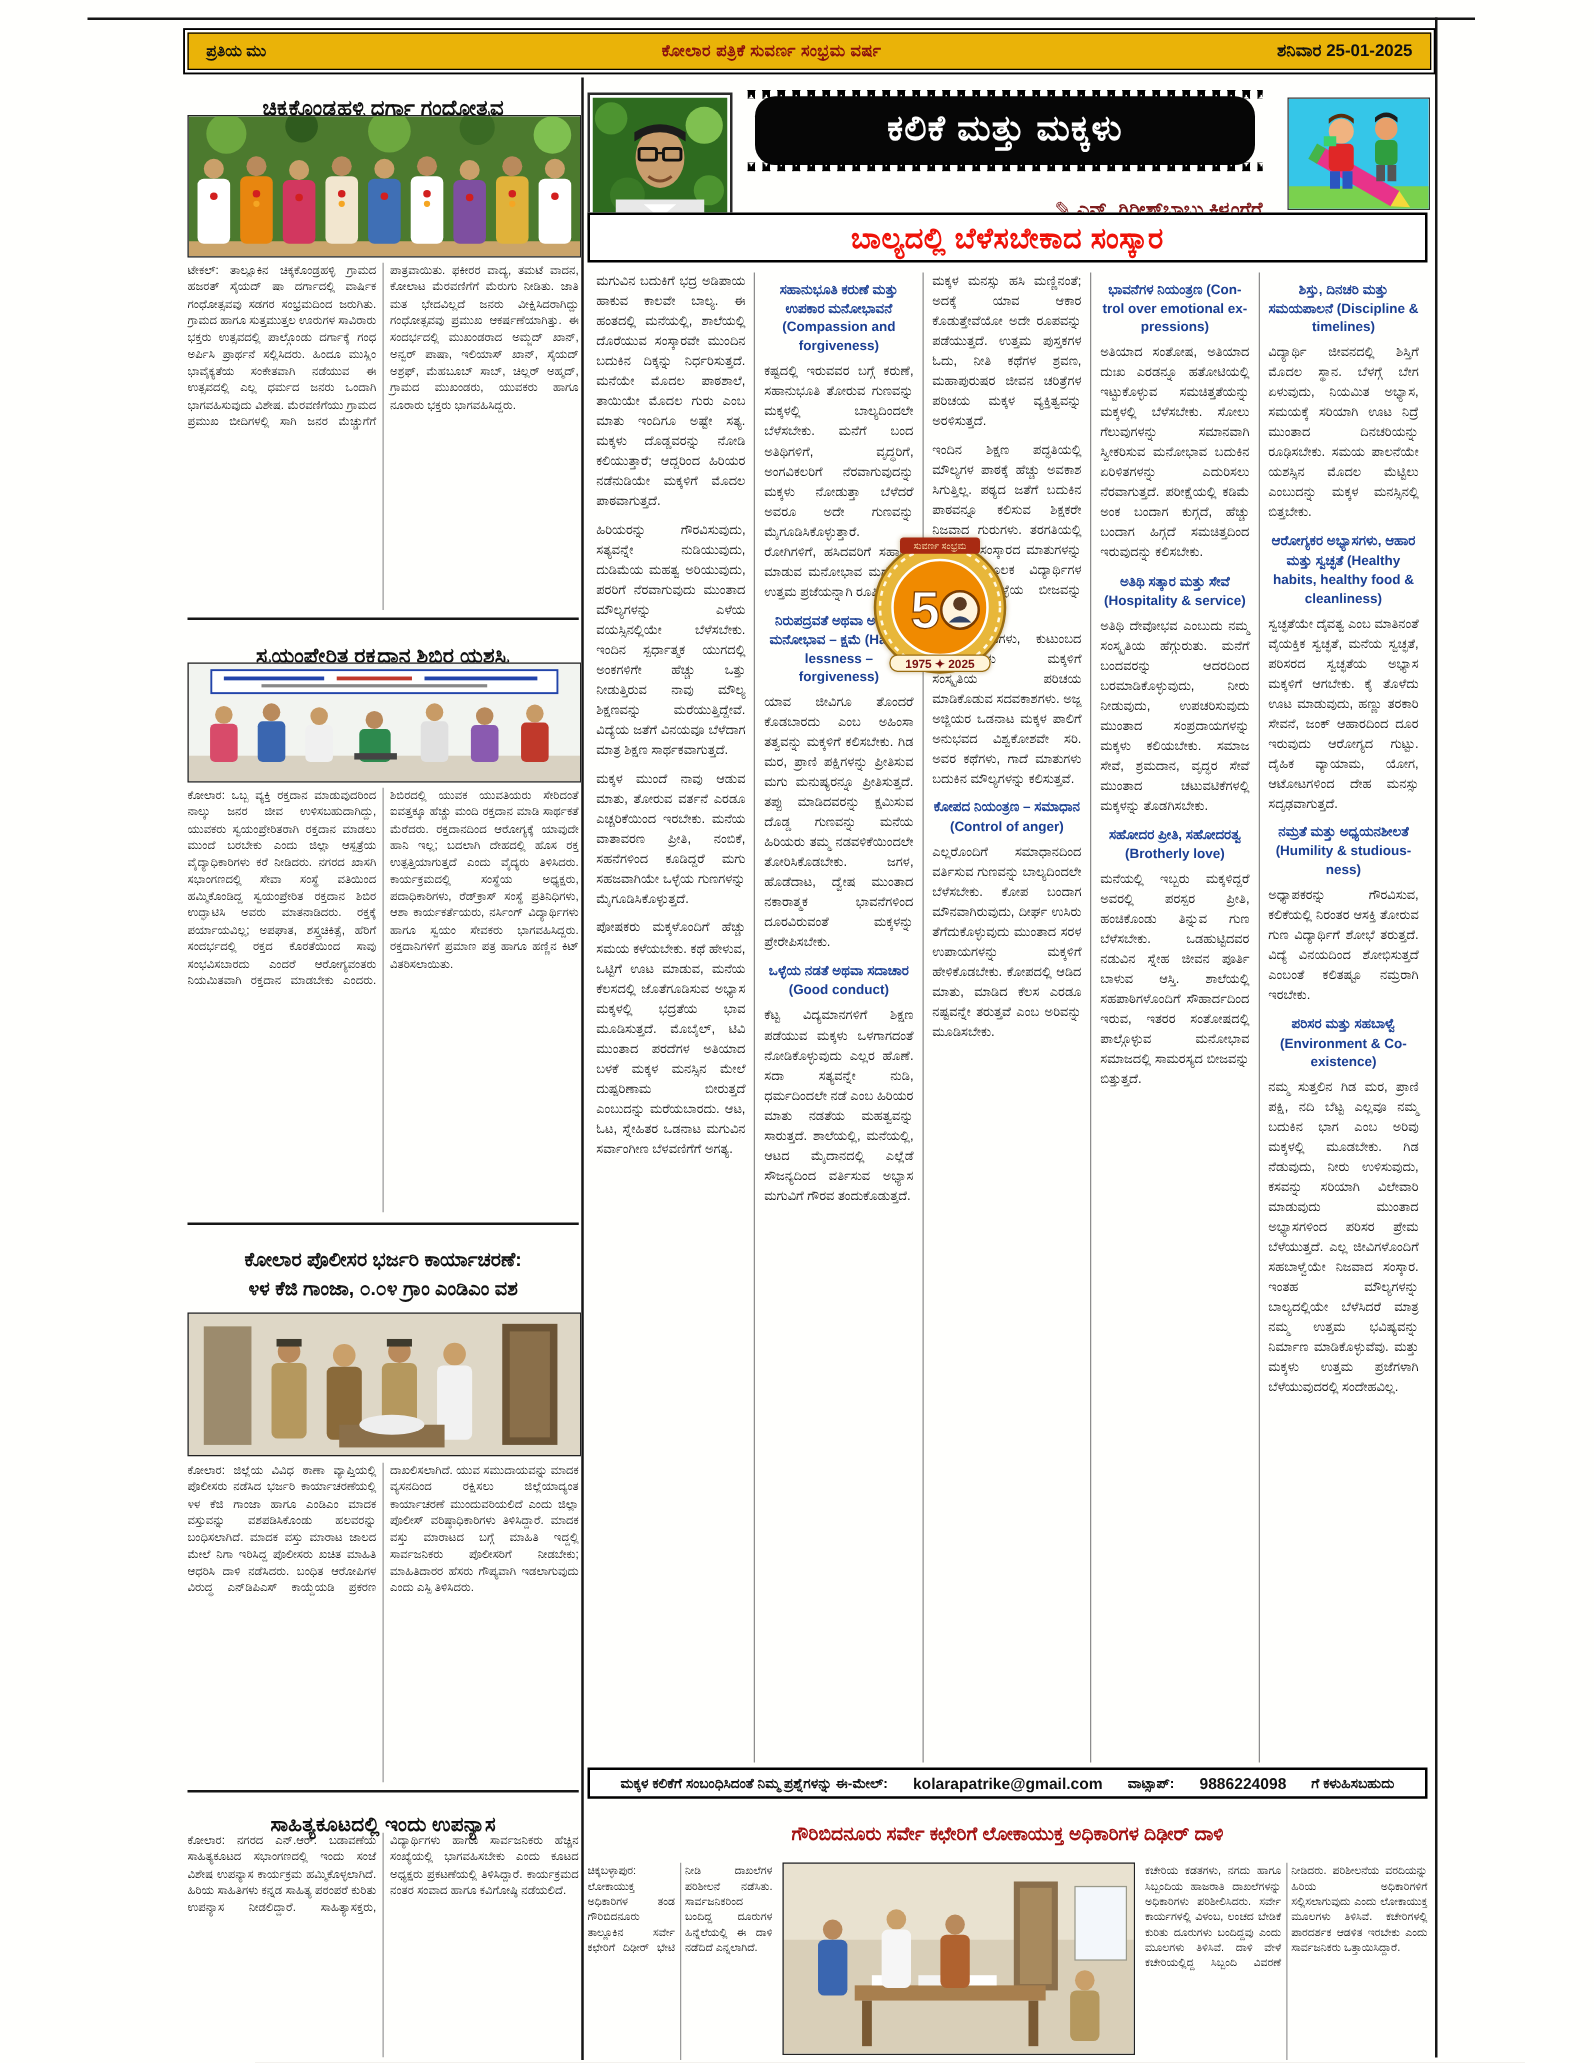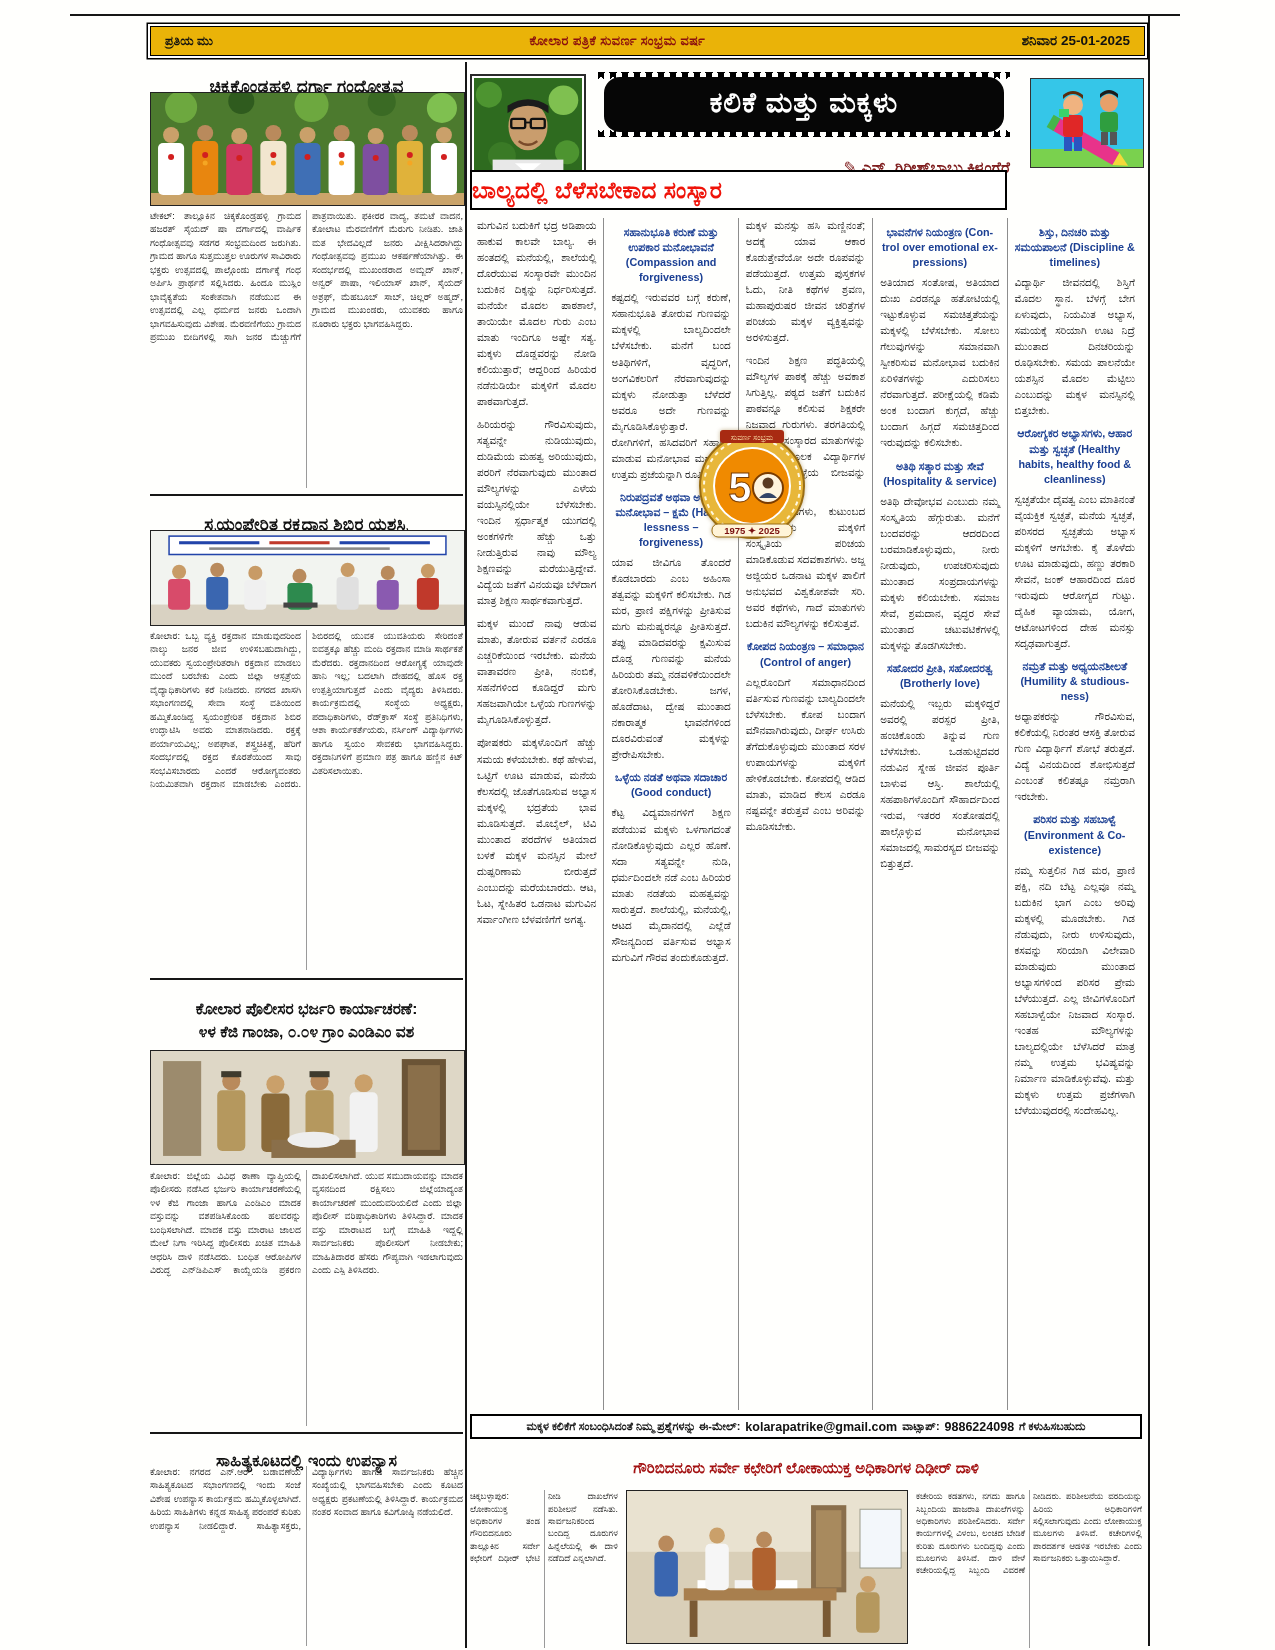--- a/index.html
+++ b/index.html
@@ -12,52 +12,52 @@
   .datebar{position:absolute;left:150px;top:26px;width:995px;height:30px;border:1.5px solid #000;
            box-shadow:0 0 0 2px #fff,0 0 0 3.5px #000;display:flex;align-items:center;justify-content:space-between;
            padding:0 14px;box-sizing:border-box;background:#eab308;}
   .datebar .l{font-weight:bold;font-size:12.5px;}
   .datebar .c{font-weight:bold;font-size:13px;color:#8a0f0f;letter-spacing:.4px;}
   .datebar .r{font-weight:bold;font-size:13.5px;}
 
   
   .leftcol{position:absolute;left:150px;top:62px;width:313px;height:1586px;}
   .lc{position:absolute;left:0;width:313px;}
-  .lhead{font-weight:bold;font-size:17px;text-align:center;line-height:1.25;letter-spacing:.2px;}
+  .lhead{font-weight:bold;font-size:17px;text-align:center;line-height:1.25;letter-spacing:.2px;font-family:Liberation Serif, serif;}
   .lhead2{font-weight:bold;font-size:15.5px;text-align:center;line-height:1.5;}
   .ph{border:1px solid #222;background:#ddd;overflow:hidden;}
   .ph svg{display:block;}
   .bcols{column-count:2;column-gap:11px;column-rule:1px solid #9a9a9a;text-align:justify;
          font-size:9.3px;line-height:1.45;overflow:hidden;color:#141414;}
   .sep{position:absolute;left:0;width:313px;height:1.5px;background:#161616;}
 
   
   .feature{position:absolute;left:470px;top:62px;width:672px;height:1586px;}
   .authorph{position:absolute;left:0;top:12px;width:116px;height:110px;border:2px solid #2a2a2a;background:#fff;padding:2px;box-sizing:border-box;}
   .bannerwrap{position:absolute;left:128px;top:10px;width:412px;}
   .teeth{height:7px;background:
       linear-gradient(135deg,#000 5px,transparent 0) 0 0/12px 7px repeat-x,
       linear-gradient(-135deg,#000 5px,transparent 0) 6px 0/12px 7px repeat-x;}
   .teeth.b{transform:scaleY(-1);}
   .bannerbox{background:#060606;border-radius:16px;margin:-2px 6px;padding:10px 8px 12px;
              text-align:center;color:#fff;font-weight:bold;font-size:28px;letter-spacing:1px;}
   .authorline{position:absolute;left:128px;top:96px;width:412px;text-align:right;font-weight:bold;font-size:16px;color:#7f1d1d;}
   .kidsph{position:absolute;left:560px;top:16px;width:112px;height:88px;border:1px solid #333;}
-  .redbox{position:absolute;left:0;top:108px;width:537px;height:40px;border:2.5px solid #000;
-          box-sizing:border-box;display:flex;align-items:center;justify-content:flex-start;background:#fff;}
+  .redbox{position:absolute;left:0;top:108px;width:672px;height:40px;border:2.5px solid #000;
+          box-sizing:border-box;display:flex;align-items:center;justify-content:center;background:#fff;}
   .redbox span{color:#ef1309;font-weight:bold;font-size:23px;letter-spacing:.5px;}
   .fcols{position:absolute;left:0;top:156px;width:672px;height:1192px;display:grid;
          grid-template-columns:repeat(5,1fr);column-gap:0;}
   .fcol{padding:0 7px;overflow:hidden;border-right:1px solid #8d8d8d;}
   .fcol:last-child{border-right:none;}
   .para{font-size:10.4px;line-height:1.54;text-align:justify;margin:0 0 7px;color:#141414;}
   .subhead{font-size:10.8px;font-weight:bold;color:#1b3f93;text-align:center;line-height:1.4;margin:7px 0 5px;}
   .logo{position:absolute;left:226px;top:366px;width:112px;height:112px;filter:drop-shadow(0 0 2px rgba(120,80,0,.4));}
   .contact{position:absolute;left:0;top:1352px;width:672px;height:25px;border:2.5px solid #000;box-sizing:border-box;
-           display:flex;align-items:center;justify-content:center;gap:5px;background:#fff;
+           display:flex;align-items:center;justify-content:center;gap:20px;background:#fff;
            font-weight:bold;font-size:11px;white-space:nowrap;overflow:hidden;}
   .contact .em{font-size:12.5px;}
   .bottomsec{position:absolute;left:0;top:1384px;width:672px;}
   .bhead{font-weight:bold;font-size:15px;color:#a31111;text-align:center;line-height:1.3;}
   .brow{display:flex;gap:8px;margin-top:6px;align-items:flex-start;}
   .bcols-sm{column-count:2;column-gap:8px;column-rule:1px solid #9a9a9a;font-size:8.7px;line-height:1.42;
             text-align:justify;overflow:hidden;color:#141414;}
 </style>
 </head>
 <body>

